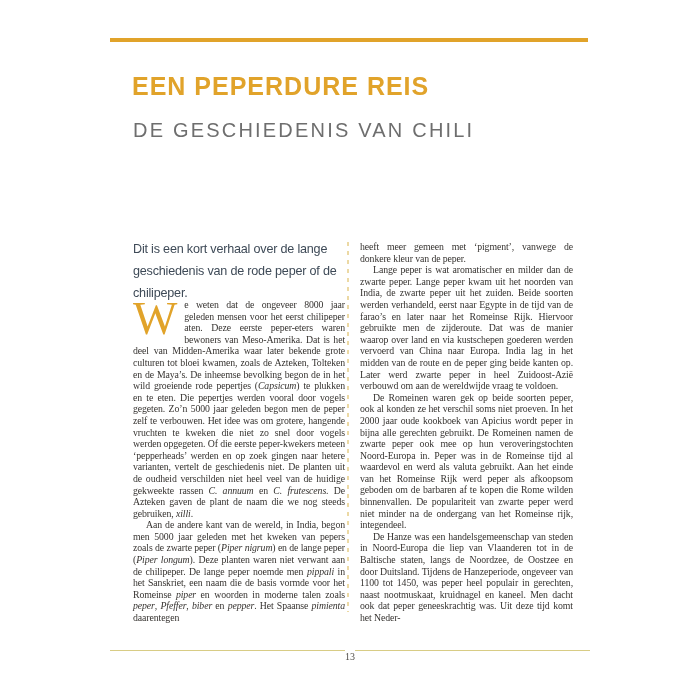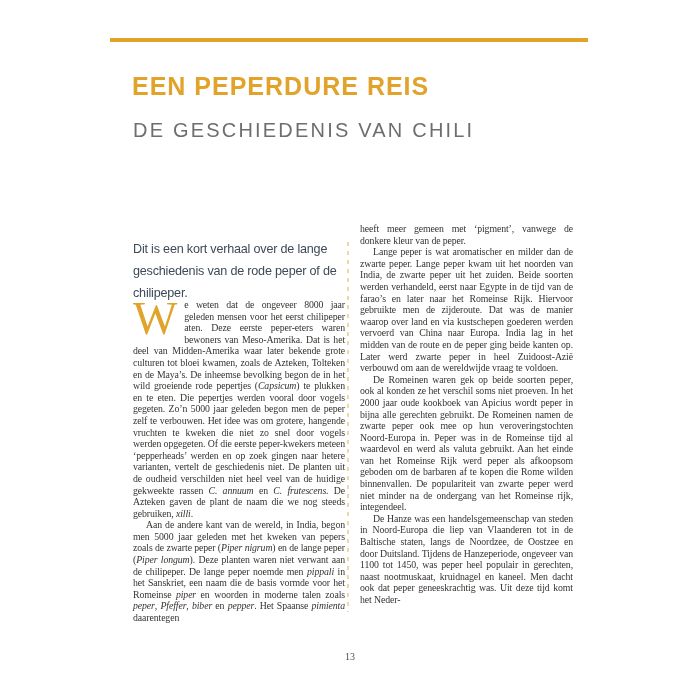--- a/index.html
+++ b/index.html
@@ -33,32 +33,32 @@
     line-height:22px;letter-spacing:-0.2px;color:var(--intro-text);
   }
   .body-col p{
     margin:0;text-align:justify;
     font-family:"Liberation Serif",serif;font-size:9.8px;line-height:11.6px;
     letter-spacing:-0.1px;color:var(--body-text);
   }
   .body-col p.indent{text-indent:13px;}
   .body-col em{}
   .col-left-body{position:absolute;left:133px;top:299px;width:212px;}
-  .col-right{position:absolute;left:360px;top:223px;width:213px;}
+  .col-right{position:absolute;left:360px;top:241px;width:213px;}
   .drop-cap{
     float:left;font-family:"Liberation Serif",serif;font-weight:400;
     font-size:47px;line-height:33px;padding:3px 7px 0 0;color:var(--accent);
   }
   .divider{
     position:absolute;left:347px;top:242px;width:2px;height:370px;
     background:repeating-linear-gradient(to bottom,var(--divider-dash) 0 4px,transparent 4px 9px);
   }
   .footer{
     position:absolute;left:110px;top:650px;width:480px;height:14px;
-    display:flex;align-items:center;gap:0;flex-direction:column;
+    display:flex;gap:0;
   }
   .footer .rule{flex:1;height:1px;background:var(--footer-rule);}
   .page-num{
     font-family:"Liberation Serif",serif;font-size:10px;color:var(--page-number);
     line-height:14px;
   }
 </style>
 </head>
 <body>
 

